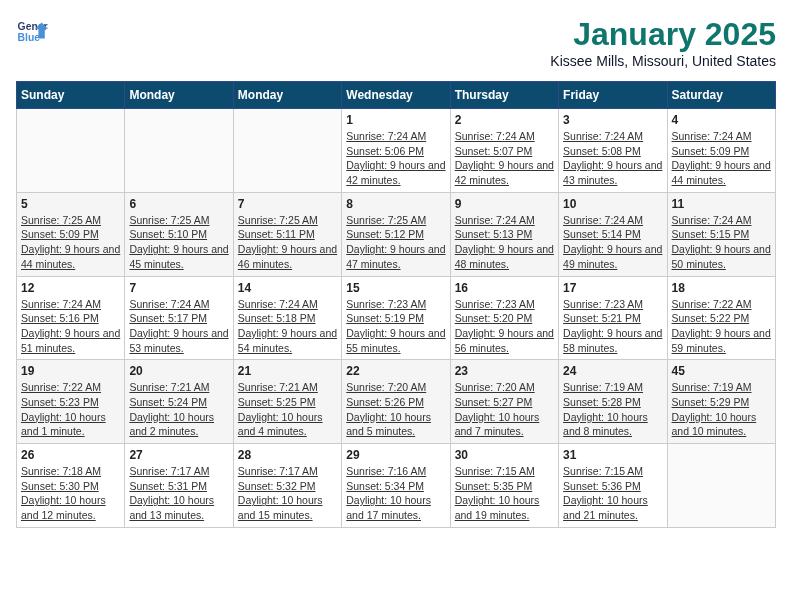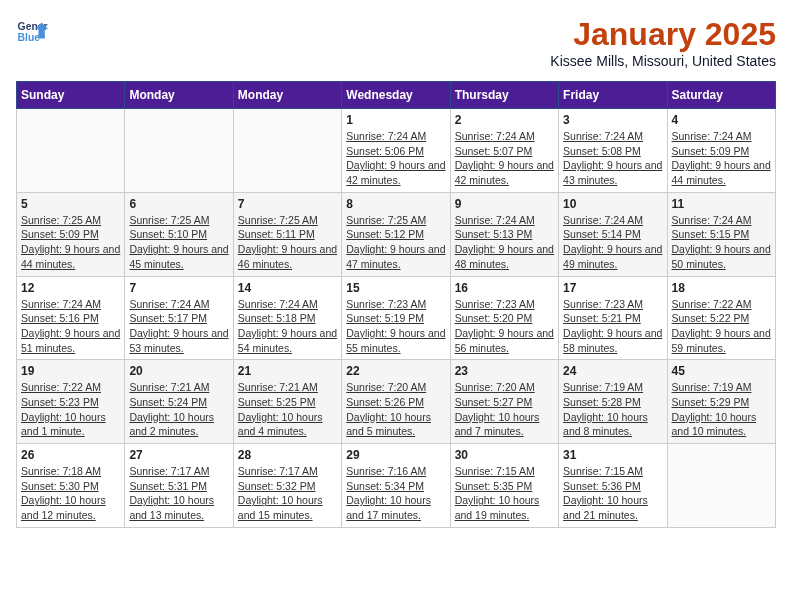--- a/index.html
+++ b/index.html
@@ -24,33 +24,33 @@
     .logo-icon {
       width: 32px;
       height: 32px;
     }
     .title-block {
       text-align: right;
     }
     .month-title {
       font-size: 32px;
       font-weight: bold;
-      color: #c2410c;
+      color: #0f766e;
     }
     .location {
       font-size: 14px;
       color: #0f172a;
     }
     table {
       width: 100%;
       border-collapse: collapse;
       font-size: 11px;
     }
     thead tr th {
-      background: #4c1d95;
+      background: #0c4a6e;
       color: #fff;
       padding: 6px 4px;
       text-align: left;
       font-size: 12px;
       font-weight: bold;
       border: 1px solid #2c4a8a;
     }
     tbody tr td {
       border: 1px solid #ccc;
       vertical-align: top;

